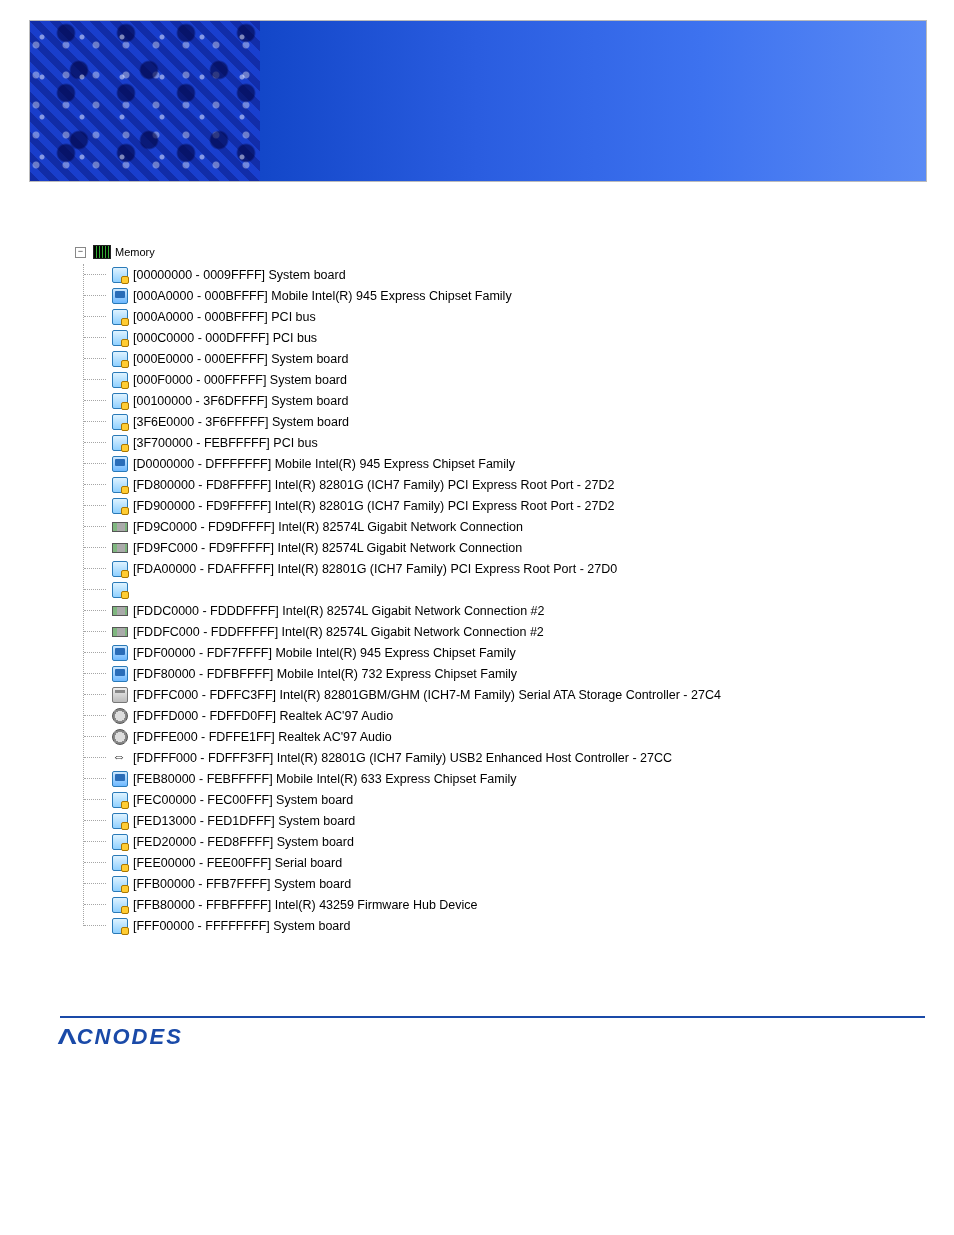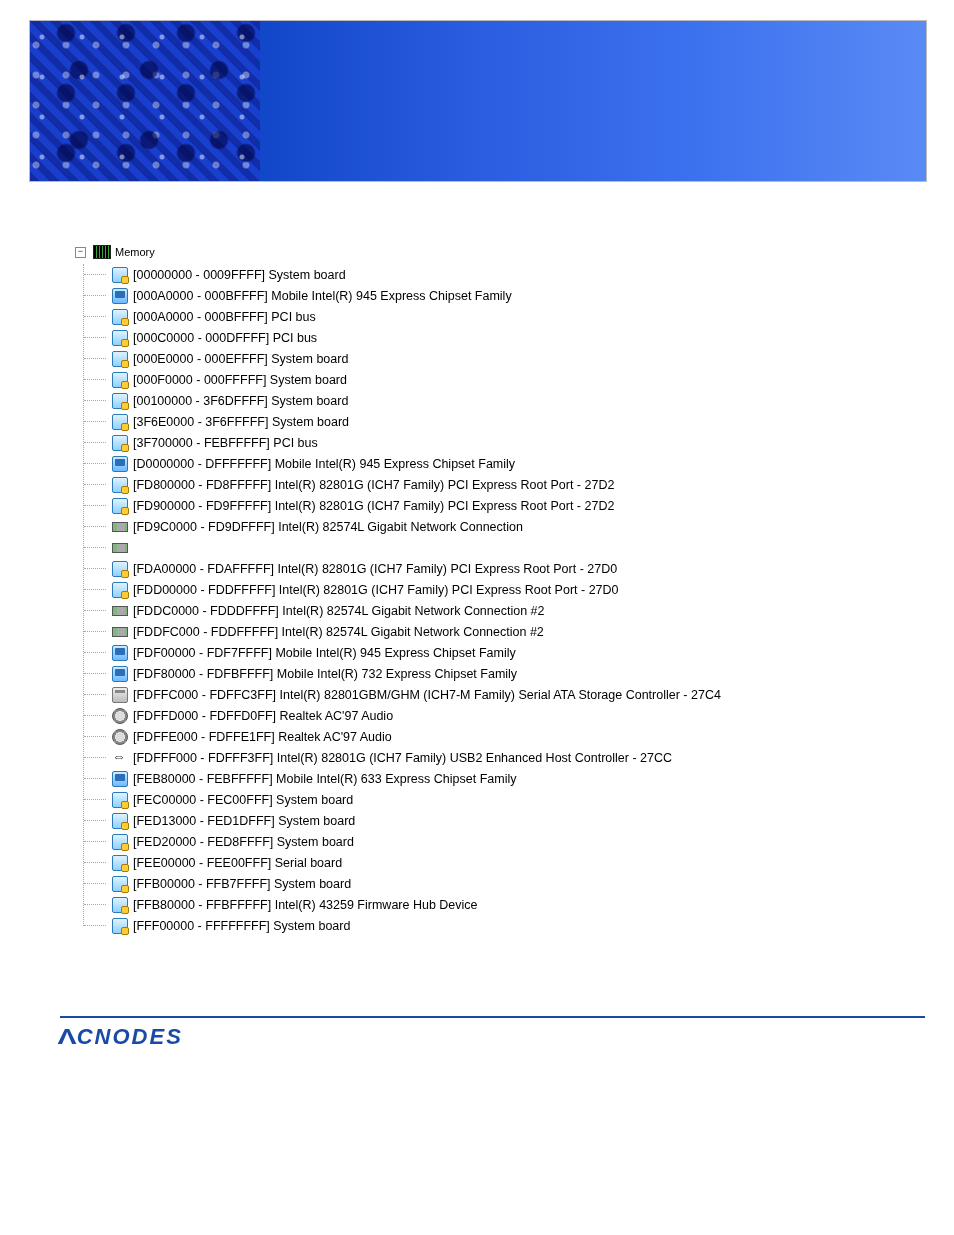--- a/index.html
+++ b/index.html
@@ -252,28 +252,28 @@
       <div class="tree-item">
         <div class="icon icon-system"></div>
         <span class="item-text">[FD900000 - FD9FFFFF]  Intel(R) 82801G (ICH7 Family) PCI Express Root Port - 27D2</span>
       </div>
       <div class="tree-item">
         <div class="icon icon-network"></div>
         <span class="item-text">[FD9C0000 - FD9DFFFF]  Intel(R) 82574L Gigabit Network Connection</span>
       </div>
       <div class="tree-item">
         <div class="icon icon-network"></div>
+        <span class="item-text">[FD9FC000 - FD9FFFFF]  Intel(R) 82574L Gigabit Network Connection</span>
       </div>
       <div class="tree-item">
         <div class="icon icon-system"></div>
         <span class="item-text">[FDA00000 - FDAFFFFF]  Intel(R) 82801G (ICH7 Family) PCI Express Root Port - 27D0</span>
       </div>
       <div class="tree-item">
         <div class="icon icon-system"></div>
-        <span class="item-text">[FDD00000 - FDDFFFFF]  Intel(R) 82801G (ICH7 Family) PCI Express Root Port - 27D0</span>
       </div>
       <div class="tree-item">
         <div class="icon icon-network"></div>
         <span class="item-text">[FDDC0000 - FDDDFFFF]  Intel(R) 82574L Gigabit Network Connection #2</span>
       </div>
       <div class="tree-item">
         <div class="icon icon-network"></div>
         <span class="item-text">[FDDFC000 - FDDFFFFF]  Intel(R) 82574L Gigabit Network Connection #2</span>
       </div>
       <div class="tree-item">

